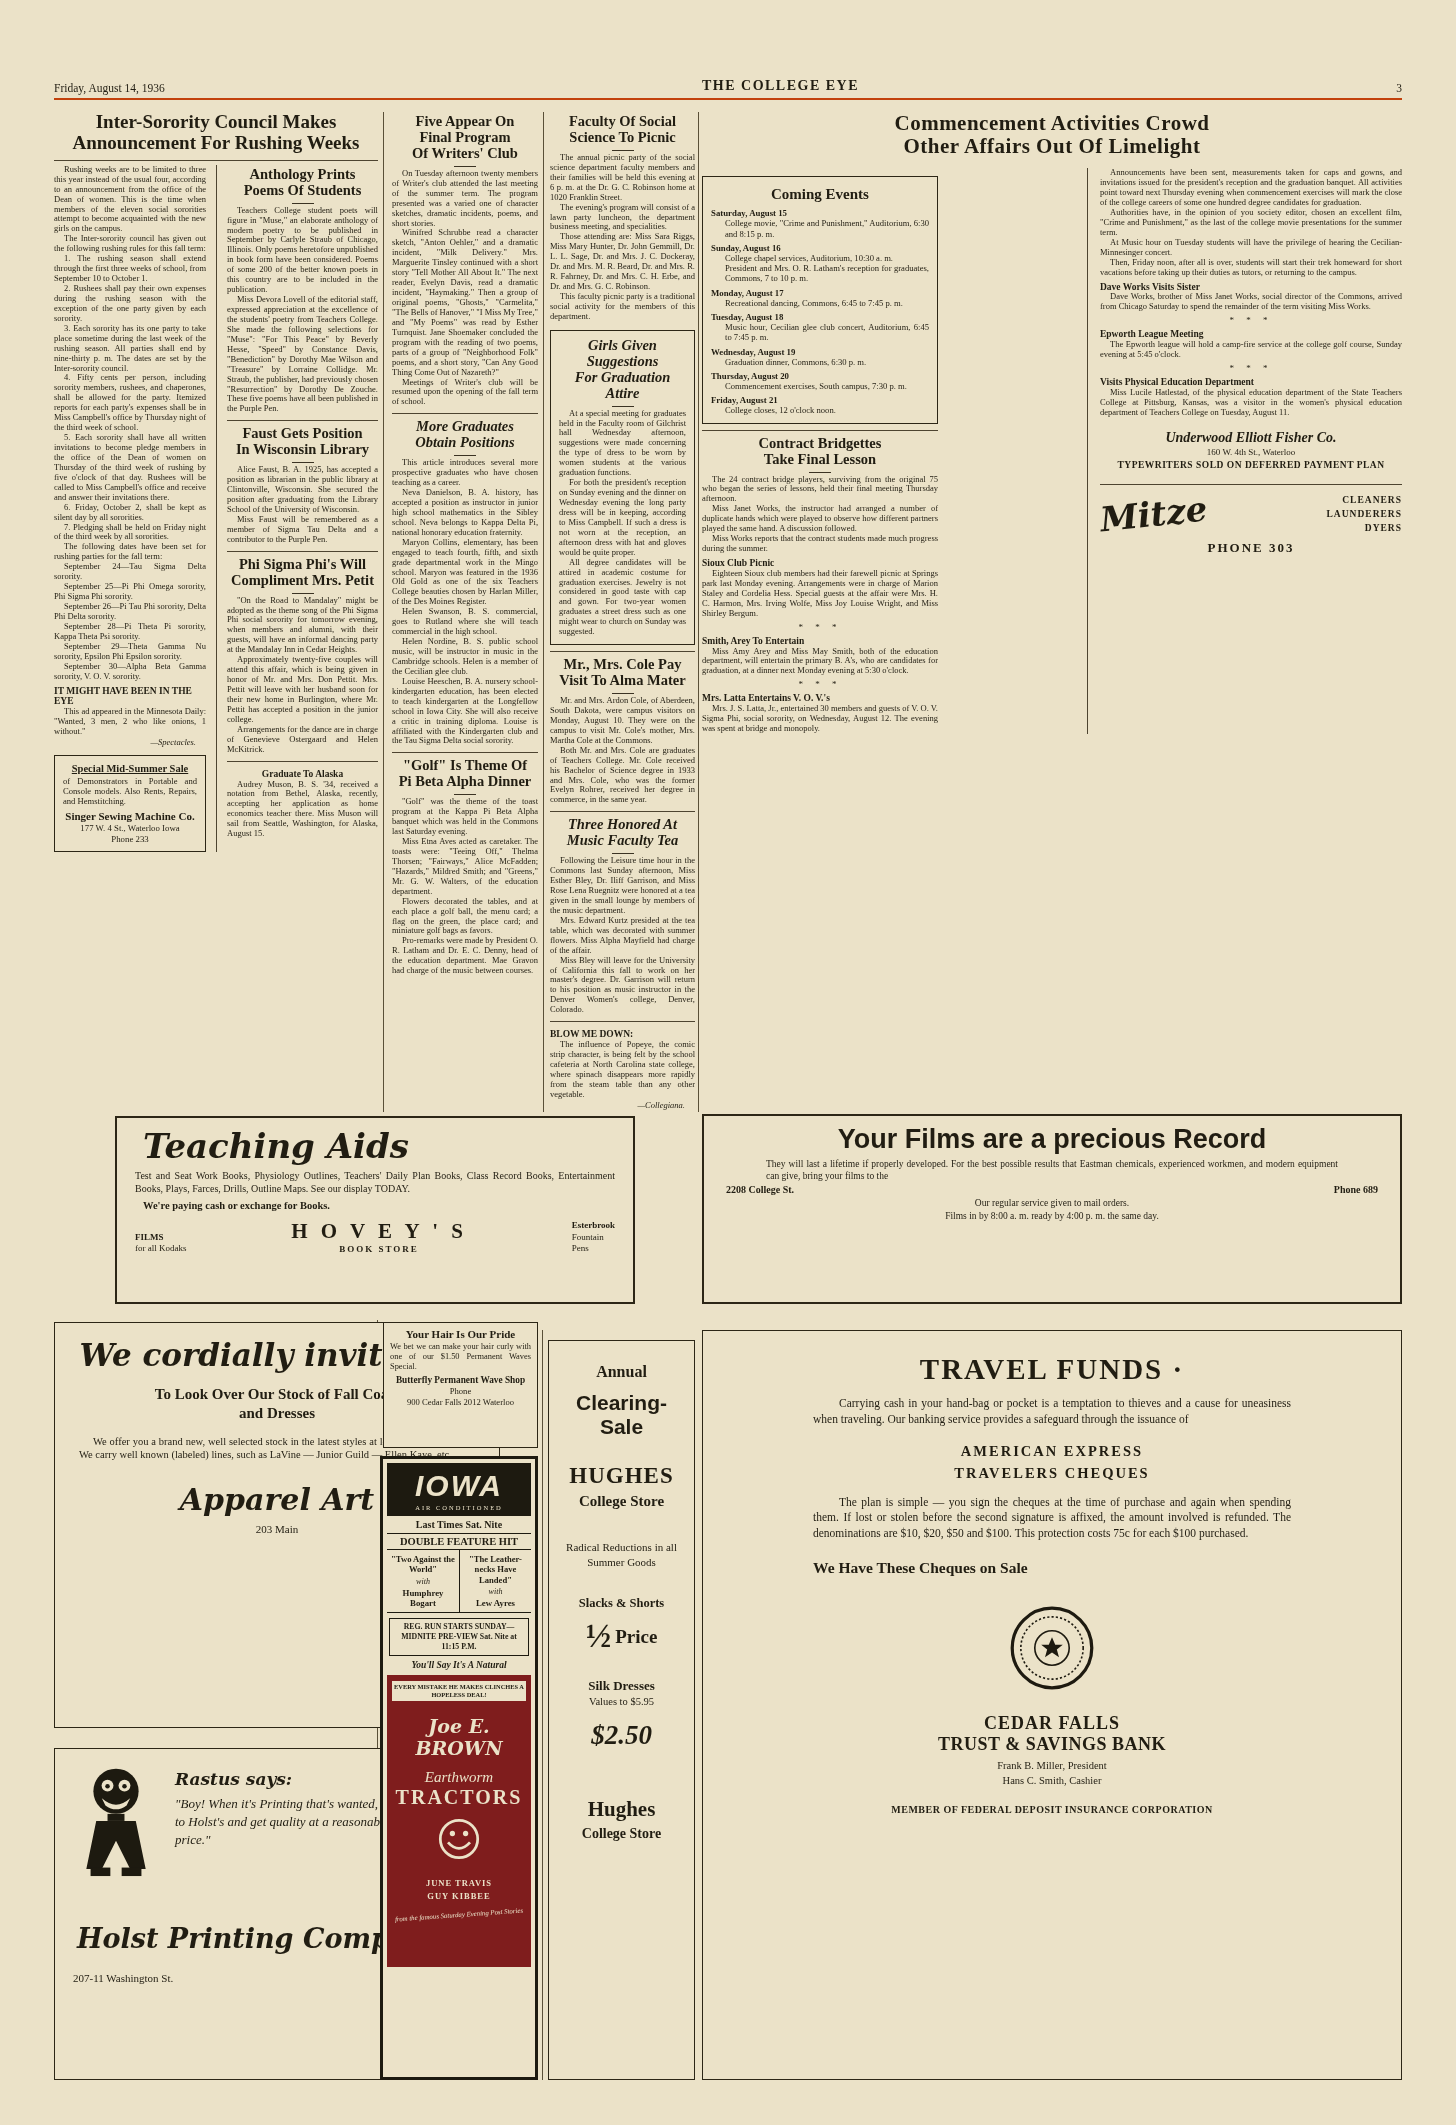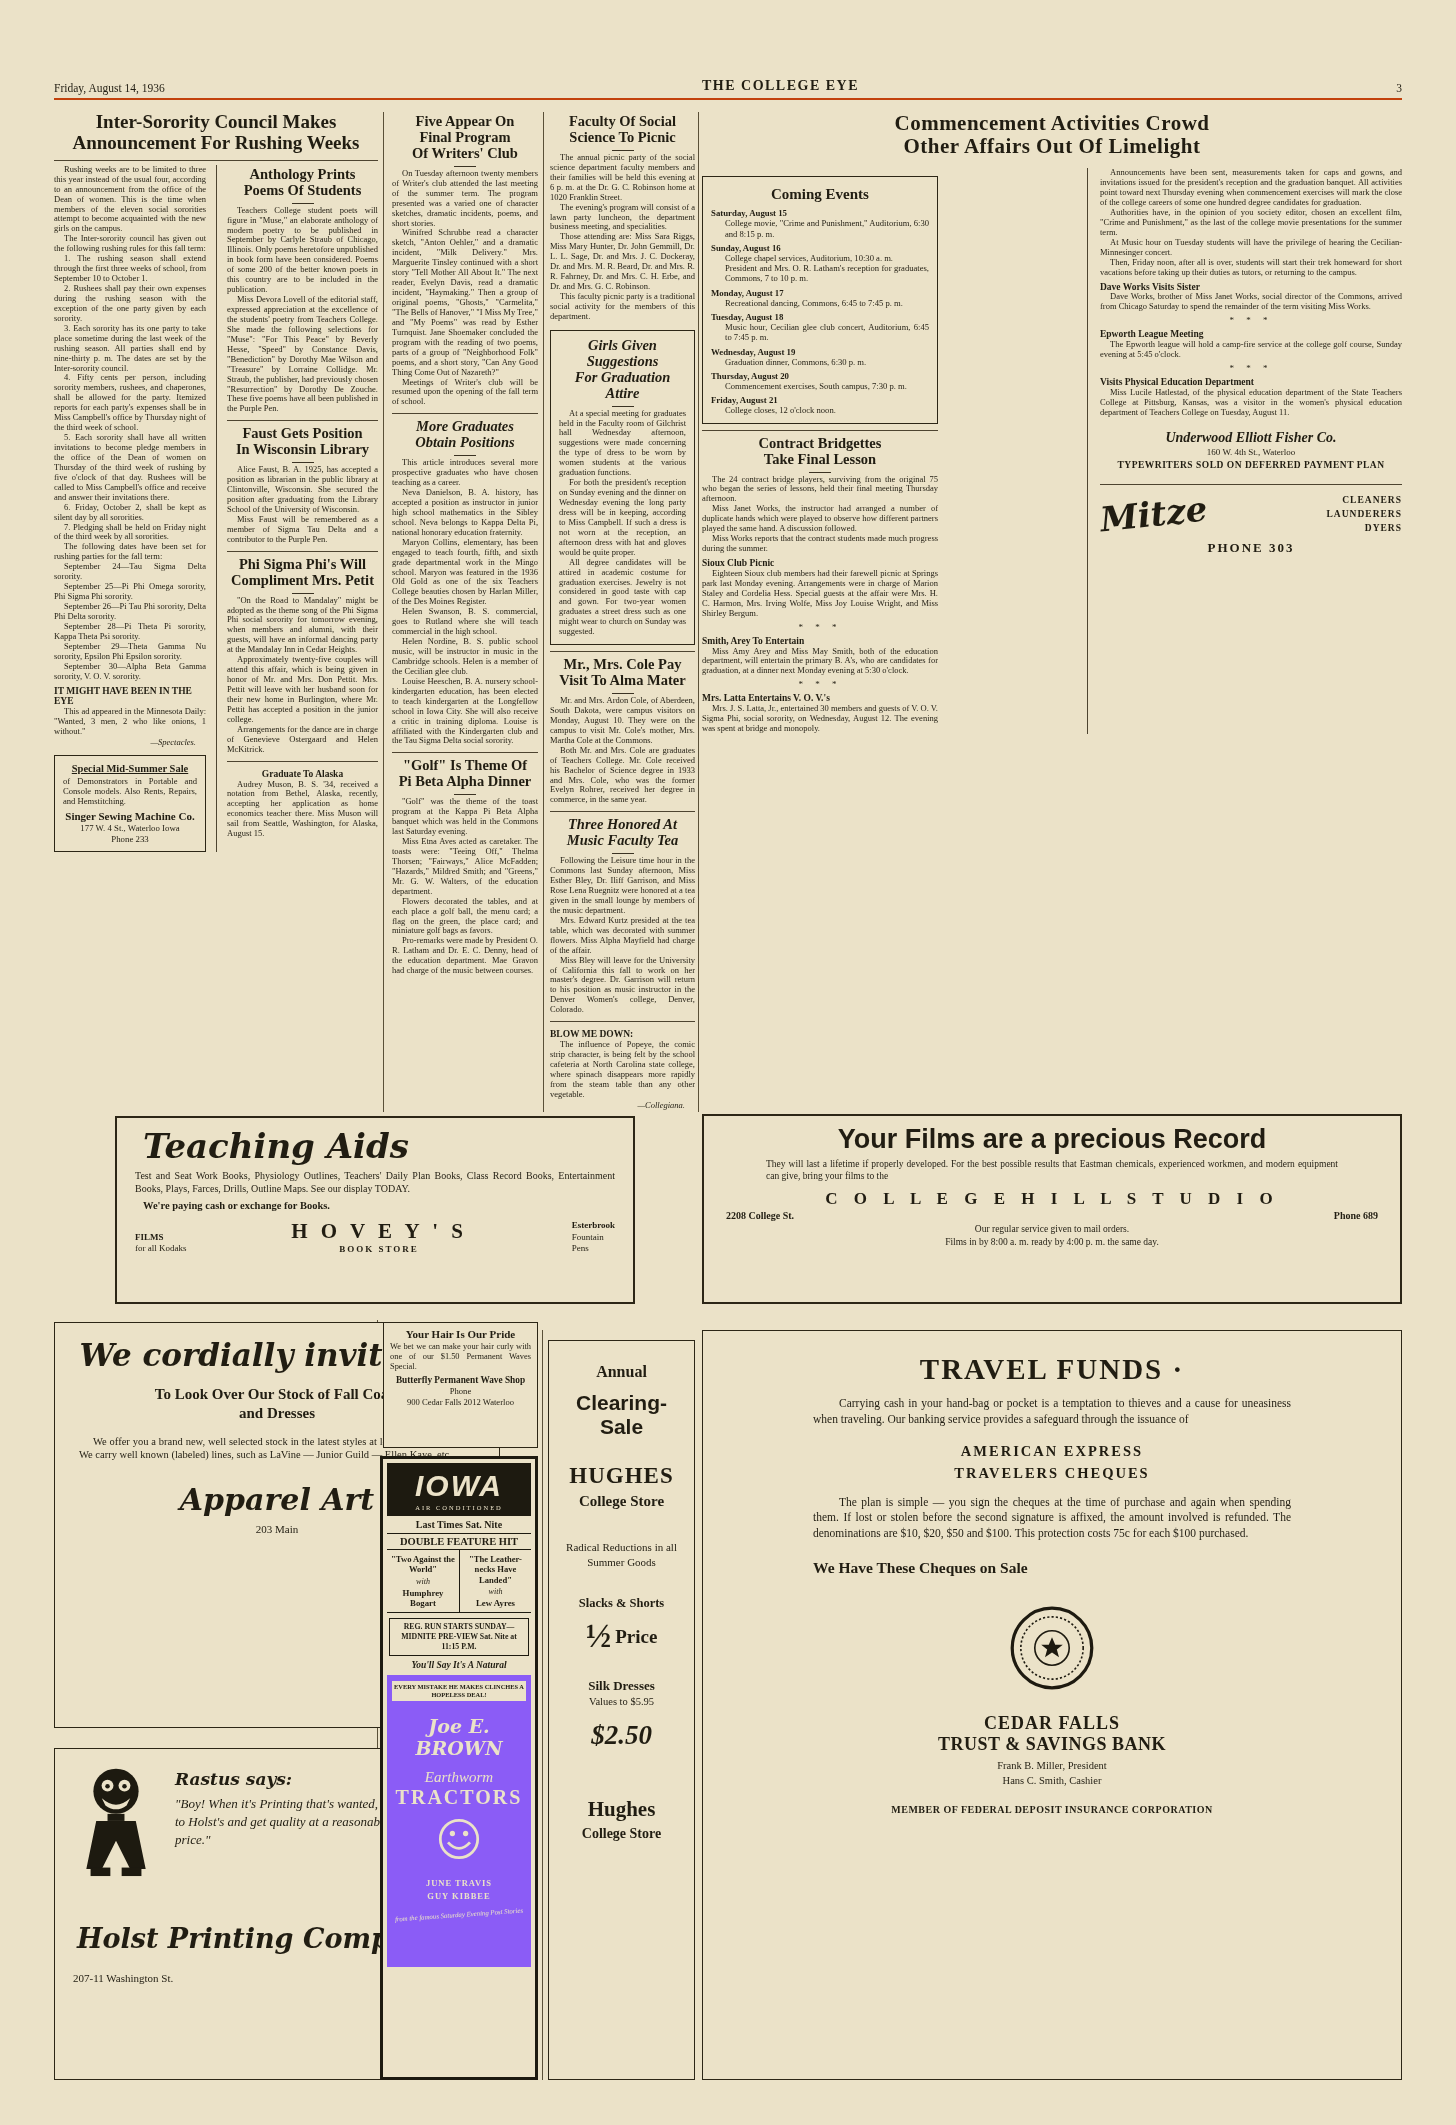--- a/index.html
+++ b/index.html
@@ -112,21 +112,21 @@
   .io-line{font-weight:bold;font-size:10px;text-align:center;margin-top:3px;}
   .io-dfh{font-weight:bold;font-size:10.5px;text-align:center;border-top:1.5px solid #1d1a10;border-bottom:1.5px solid #1d1a10;margin-top:3px;padding:2px 0;}
   .df{display:flex;border-bottom:1.5px solid #1d1a10;}
   .df .cell{width:50%;box-sizing:border-box;padding:4px 3px;text-align:center;}
   .df .cell+.cell{border-left:1.5px solid #1d1a10;}
   .df .mt{font-weight:bold;font-size:8.6px;line-height:1.2;}
   .df .w{font-size:8px;font-style:italic;margin-top:2px;}
   .df .st{font-weight:bold;font-size:8.8px;margin-top:2px;}
   .io-reg{border:1.5px solid #1d1a10;margin:5px 2px 0;padding:3px 2px;font-weight:bold;font-size:7.8px;text-align:center;line-height:1.3;}
   .io-nat{font-style:italic;font-weight:bold;font-size:9.5px;text-align:center;margin-top:4px;}
-  .poster{background:#8b5cf6;color:#ebe2c8;margin-top:5px;padding:6px 5px;text-align:center;height:292px;box-sizing:border-box;}
+  .poster{background:#7f1d1d;color:#ebe2c8;margin-top:5px;padding:6px 5px;text-align:center;height:292px;box-sizing:border-box;}
   .po-banner{background:#ebe2c8;color:#1d1a10;font-weight:bold;font-size:6.4px;padding:2px 1px;line-height:1.25;}
   .po-star{font-style:italic;font-weight:bold;font-size:19px;margin-top:14px;font-family:"DejaVu Serif",serif;}
   .po-t1{font-style:italic;font-size:15px;margin-top:10px;}
   .po-t2{font-weight:bold;font-size:20px;letter-spacing:2px;}
   .po-cast{font-weight:bold;font-size:8.5px;margin-top:12px;line-height:1.5;letter-spacing:1px;}
   .po-src{font-style:italic;font-size:6.8px;margin-top:8px;transform:rotate(-4deg);}
   
   #ad-hughes{left:548px;top:1340px;width:147px;height:740px;border-width:1.5px;padding:12px 6px;text-align:center;}
   .hu-annual{font-weight:bold;font-size:16px;margin-top:10px;}
   .hu-sale{font-weight:bold;font-size:21px;font-family:"Liberation Sans",sans-serif;margin-top:10px;}
@@ -443,21 +443,20 @@
         <div class="b">Esterbrook</div>
         <div>Fountain</div>
         <div>Pens</div>
       </div>
     </div>
   </div>
 
   <div class="ad" id="ad-films">
     <div class="f-title">Your Films are a precious Record</div>
     <div class="f-body">They will last a lifetime if properly developed.  For the best possible results that Eastman chemicals, experienced workmen, and modern equipment can give, bring your films to the</div>
-    <div class="f-studio">C O L L E G E   H I L L   S T U D I O</div>
     <div class="f-row">
       <span>2208 College St.</span>
       <span>Phone 689</span>
     </div>
     <div class="f-note">Our regular service given to mail orders.</div>
     <div class="f-note">Films in by 8:00 a. m. ready by 4:00 p. m. the same day.</div>
   </div>
 
   <div class="ad" id="ad-invite">
     <div class="i-title">We cordially invite you</div>

